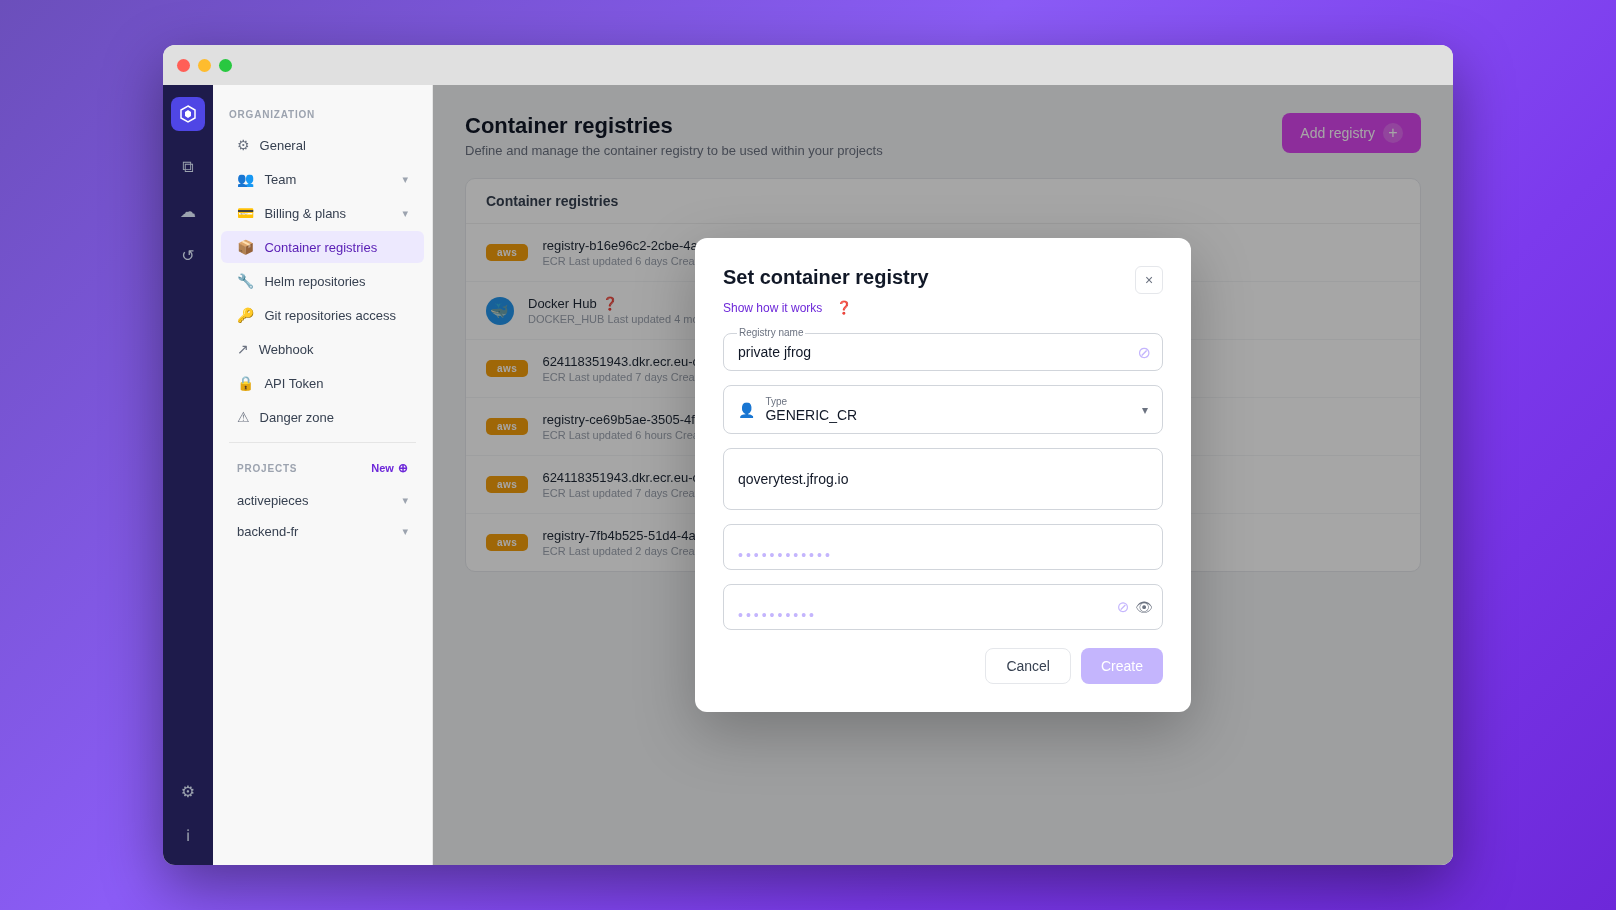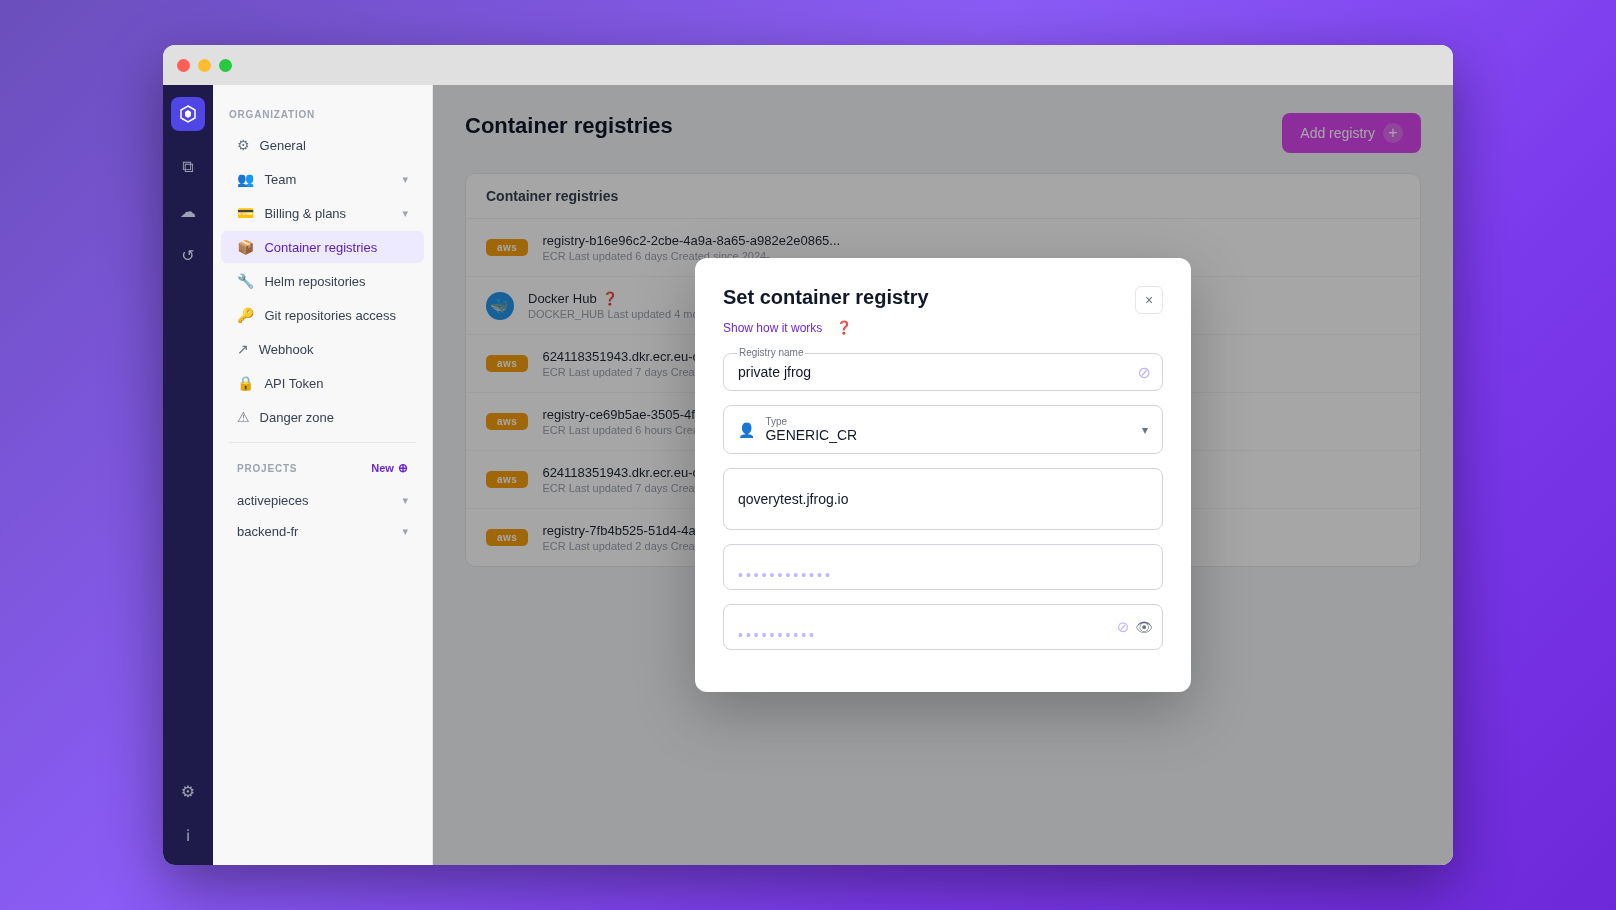--- a/index.html
+++ b/index.html
@@ -477,20 +477,21 @@
       <div class="project-item">
         <span>backend-fr</span>
         <span class="project-chevron">▾</span>
       </div>
     </div>
 
     <div class="main-content">
       <div class="page-header">
         <div>
           <div class="page-title">Container registries</div>
+          <div class="page-subtitle">Define and manage the container registry to be used within your projects</div>
         </div>
         <button class="add-btn">
           <span>Add registry</span>
           <span style="font-size:16px; background:rgba(255,255,255,0.2); border-radius:50%; width:20px;height:20px;display:inline-flex;align-items:center;justify-content:center;">+</span>
         </button>
       </div>
 
       <div class="registries-card">
         <div class="registries-card-header">Container registries</div>
 
@@ -601,17 +602,21 @@
             <div style="position:relative;">
               <div style="font-size:10px;color:#6b7280;padding:0 14px;position:absolute;top:8px;left:0;">Password (optional)</div>
               <input type="password" class="form-input" style="padding-top: 22px; padding-bottom: 6px; padding-right: 60px; color: rgb(196, 181, 253); letter-spacing: 3px;" value="••••••••••">
               <div class="password-icons">
                 <span style="color:#c4b5fd;font-size:15px;">⊘</span>
                 <span style="color:#6b7280;font-size:14px;">👁</span>
               </div>
             </div>
           </div>
 
+          <div class="modal-actions">
+            <button class="btn-cancel">Cancel</button>
+            <button class="btn-create">Create</button>
+          </div>
         </div>
       </div>
     </div>
   </div>
 </div>
 
 </body></html>

